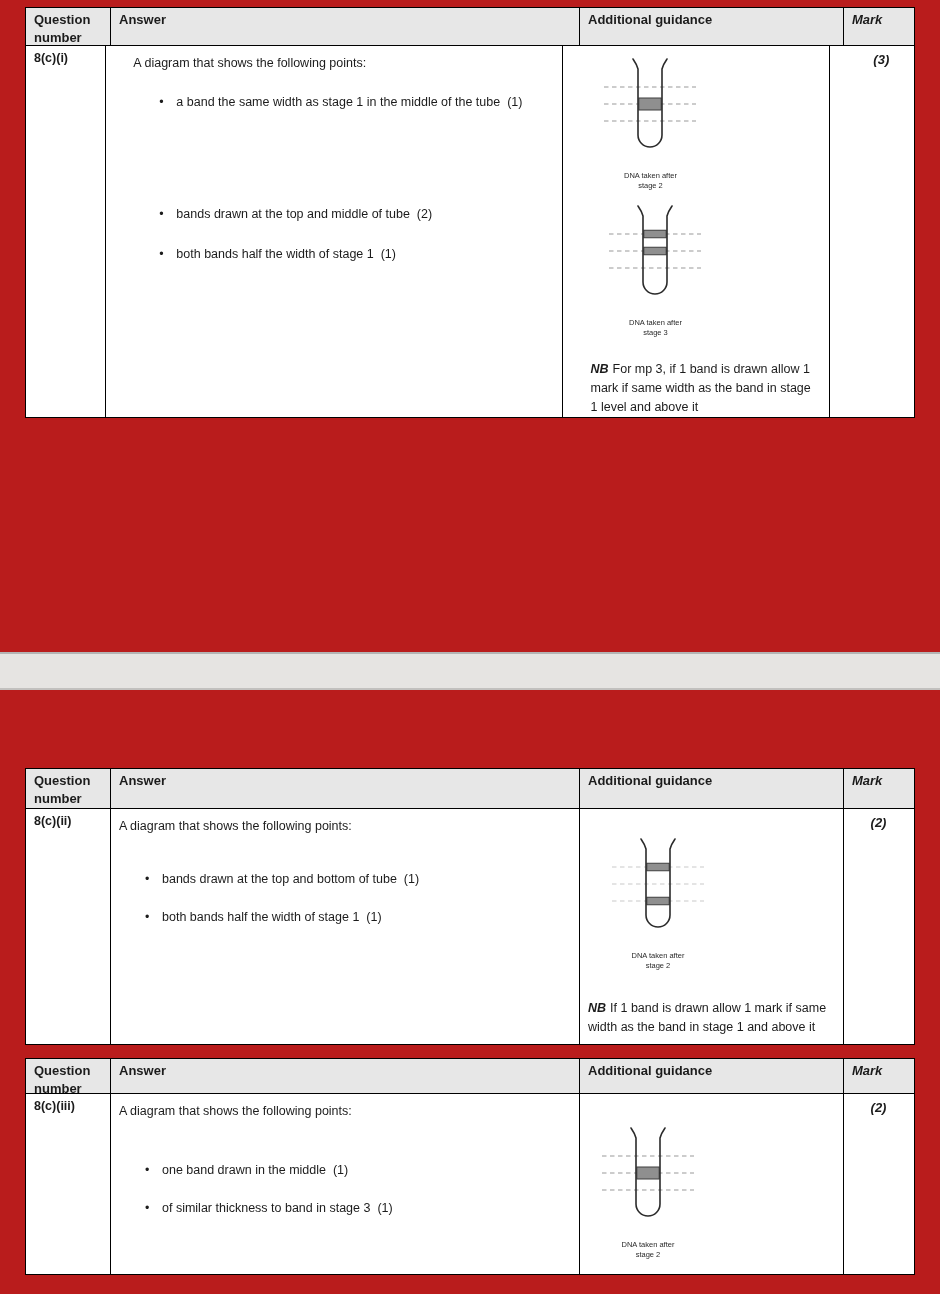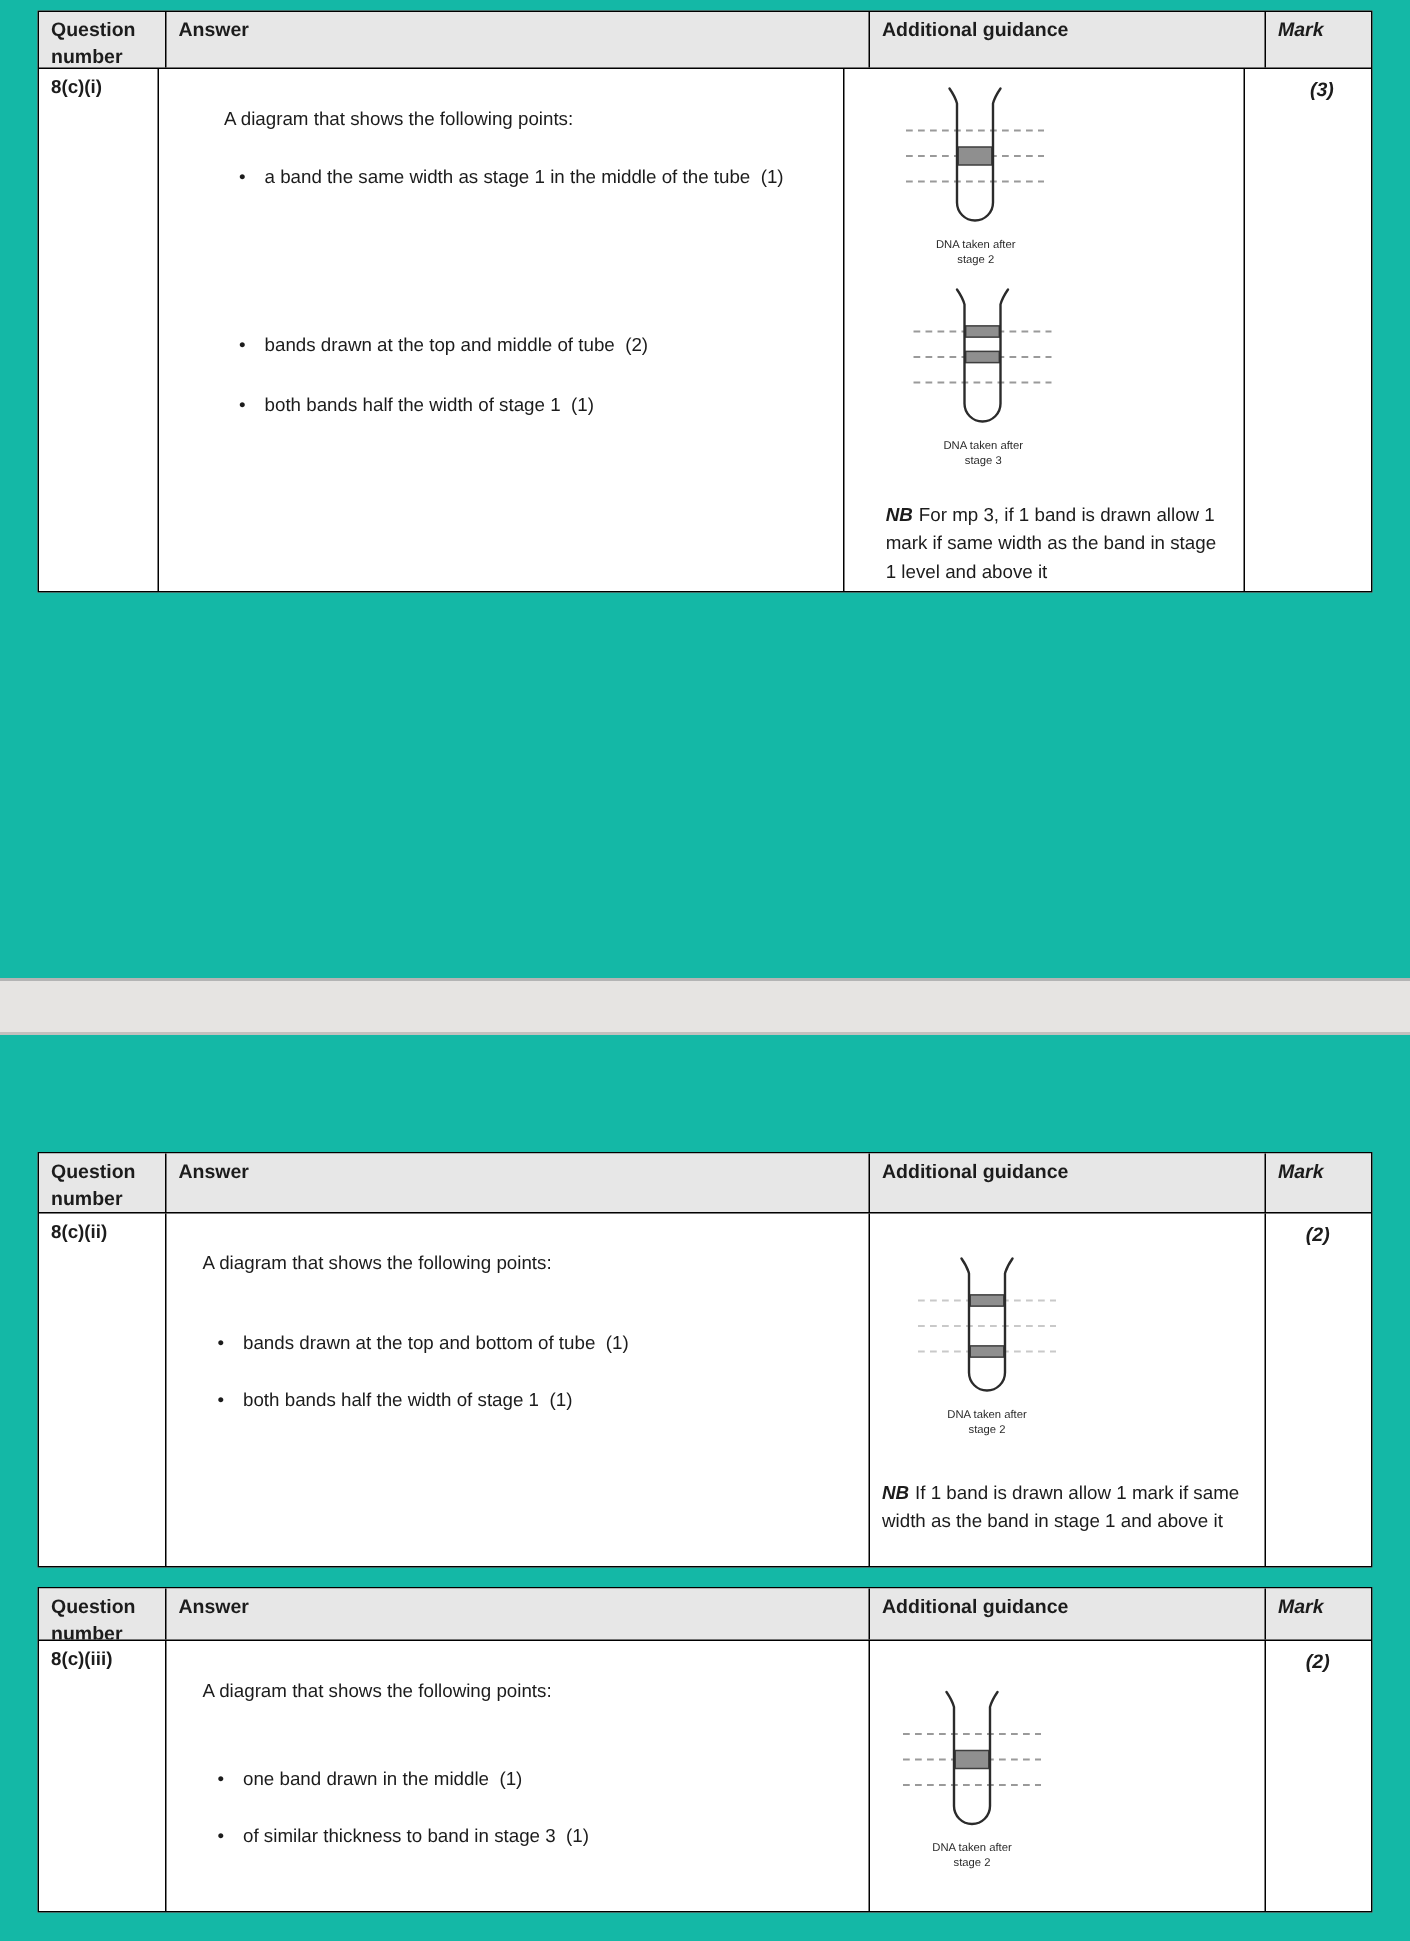--- a/index.html
+++ b/index.html
@@ -1,17 +1,17 @@
 <!DOCTYPE html>
 <html><head>
 <meta charset="utf-8">
 <style>
   html,body{margin:0;padding:0;background:#ffffff;}
   .page{
-    position:relative;width:940px;height:1294px;background:#14b8a6;overflow:hidden;
+    position:relative;width:940px;height:1294px;background:#b91c1c;overflow:hidden;
     font-family:"Liberation Sans","DejaVu Sans",sans-serif;color:#1c1c1c;
   }
   
   .tbl{position:absolute;left:25px;width:890px;border:1.5px solid #000;box-sizing:border-box;background:#fff;}
   .row{display:flex;box-sizing:border-box;}
   .row.header{background:#e7e7e7;border-bottom:1.5px solid #000;}
   .cell{box-sizing:border-box;border-right:1px solid #000;padding:4px 8px;overflow:hidden;}
   .cell:last-child{border-right:none;}
   .c-q{width:85px;}
   .c-a{width:469px;}
@@ -19,35 +19,35 @@
   .c-m{width:69px;text-align:center;font-style:italic;}
   .row.header .cell{font-weight:700;font-size:13px;line-height:1.35;padding-top:3px;}
   .t1 .row.header{height:38px;}
   .t2 .row.header{height:40px;}
   .t3 .row.header{height:35px;}
   .t1 .row.body{min-height:348px;gap:19px;}
   .t2 .row.body{min-height:235px;}
   .t3 .row.body{min-height:180px;}
   .qnum{font-weight:700;font-size:12.5px;padding-top:5px;}
   .mark{font-weight:700;font-size:13px;padding-top:6px;}
-  .intro{font-size:12.5px;line-height:17px;margin:16px;padding-top:5px;}
+  .intro{font-size:12.5px;line-height:17px;margin:0;padding-top:5px;}
   .bullet{display:flex;margin-left:26px;font-size:12.5px;line-height:17px;}
   .bdot{width:17px;flex:0 0 17px;}
   .btext{white-space:pre-wrap;}
   .t1 .bullet.b1{margin-top:22px;}
   .t1 .bullet.b2{margin-top:95px;}
   .t1 .bullet.b3{margin-top:23px;}
   .t2 .bullet.b1{margin-top:36px;}
   .t2 .bullet.b2{margin-top:21px;}
   .t3 .bullet.b1{margin-top:42px;}
   .t3 .bullet.b2{margin-top:21px;}
   
   .diagram{width:96px;}
   .diagram svg{display:block;}
-  .cap{width:96px;text-align:center;font-size:7.5px;line-height:10px;color:#2a2a2a;margin-top:1px;}
+  .cap{width:96px;text-align:center;font-size:7.5px;line-height:10px;color:#2a2a2a;margin-top:14px;}
   .t1 .diagram.d1{margin:11px 0 0 12px;}
   .t1 .diagram.d2{margin:13px 0 0 17px;}
   .t2 .diagram.d1{margin:28px 0 0 22px;}
   .t3 .diagram.d1{margin:32px 0 0 12px;}
   .nb{font-size:12.5px;line-height:19px;margin:0;}
   .nb b{margin-right:4px;font-style:italic;}
   .t1 .nb{margin-top:22px;}
   .t2 .nb{margin-top:28px;}
   
   .separator{

